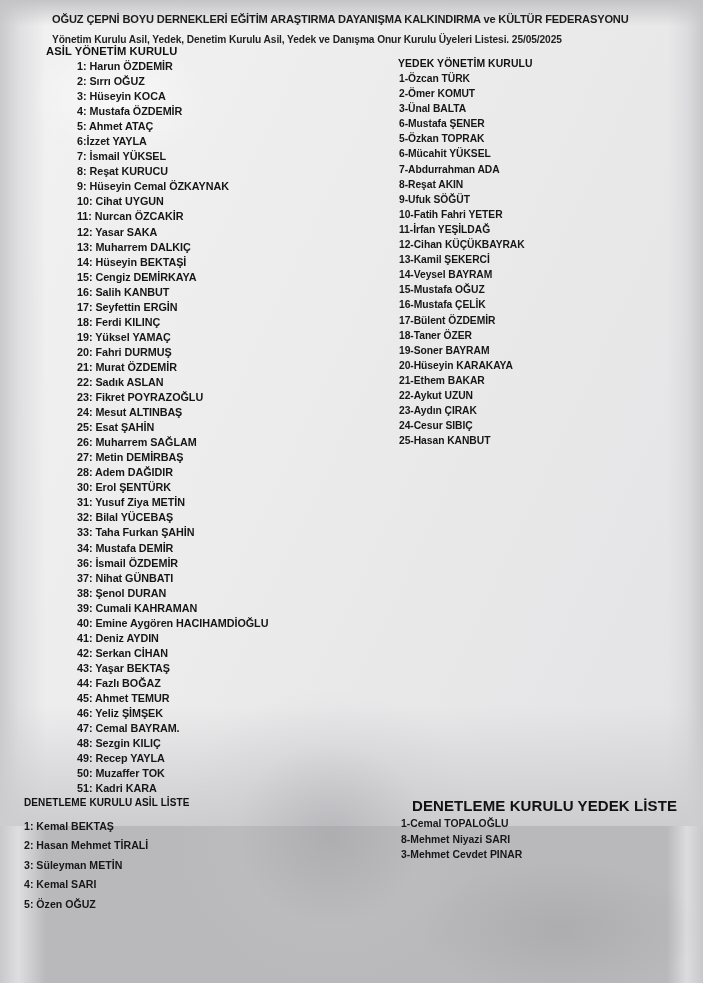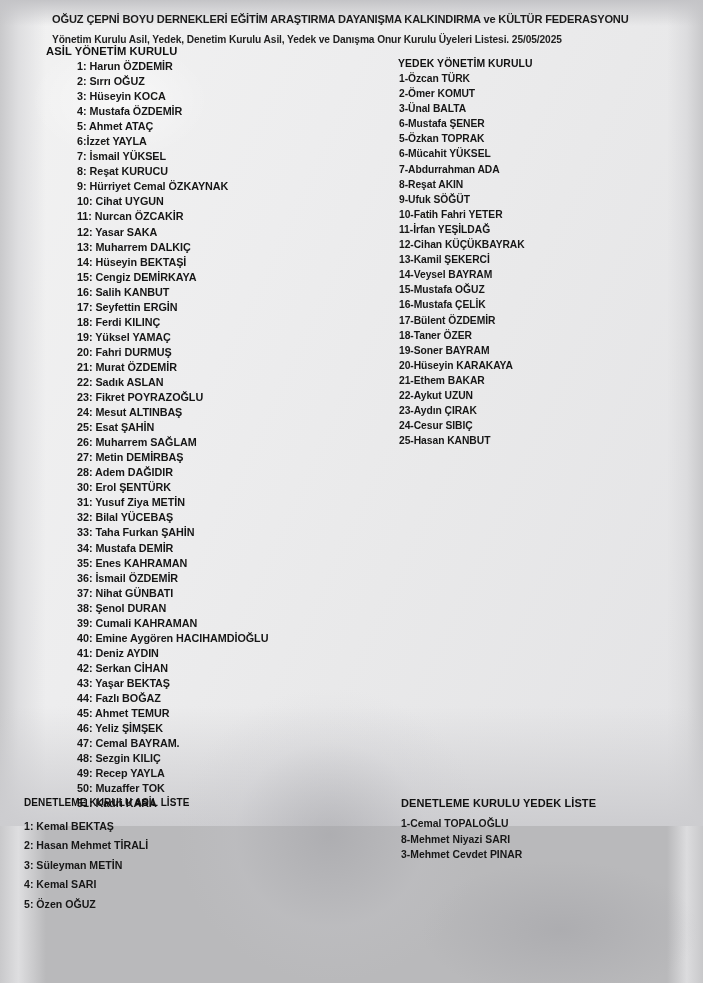--- a/index.html
+++ b/index.html
@@ -148,23 +148,23 @@
   .den-asil-list .item {
     font-size: 10.6px;
     font-weight: bold;
     color: #171717;
     line-height: 19.4px;
     white-space: nowrap;
   }
 
   .den-yedek-head {
     position: absolute;
-    left: 401px;
+    left: 412px;
     top: 797px;
-    font-size: 11px;
+    font-size: 15px;
   }
   .den-yedek-list {
     position: absolute;
     left: 401px;
     top: 816px;
     width: 290px;
   }
   .den-yedek-list .item {
     font-size: 10.4px;
     font-weight: bold;
@@ -197,21 +197,21 @@
 
     <div class="asil-list">
       <div class="item">1: Harun ÖZDEMİR</div>
       <div class="item">2: Sırrı OĞUZ</div>
       <div class="item">3: Hüseyin KOCA</div>
       <div class="item">4: Mustafa ÖZDEMİR</div>
       <div class="item">5: Ahmet ATAÇ</div>
       <div class="item">6:İzzet YAYLA</div>
       <div class="item">7: İsmail YÜKSEL</div>
       <div class="item">8: Reşat KURUCU</div>
-      <div class="item">9: Hürriyet Cemal ÖZKAYNAK</div>
+      <div class="item">9: Hüseyin Cemal ÖZKAYNAK</div>
       <div class="item">10: Cihat UYGUN</div>
       <div class="item">11: Nurcan ÖZCAKİR</div>
       <div class="item">12: Yasar SAKA</div>
       <div class="item">13: Muharrem DALKIÇ</div>
       <div class="item">14: Hüseyin BEKTAŞİ</div>
       <div class="item">15: Cengiz DEMİRKAYA</div>
       <div class="item">16: Salih KANBUT</div>
       <div class="item">17: Seyfettin ERGİN</div>
       <div class="item">18: Ferdi KILINÇ</div>
       <div class="item">19: Yüksel YAMAÇ</div>
@@ -222,21 +222,20 @@
       <div class="item">24: Mesut ALTINBAŞ</div>
       <div class="item">25: Esat ŞAHİN</div>
       <div class="item">26: Muharrem SAĞLAM</div>
       <div class="item">27: Metin DEMİRBAŞ</div>
       <div class="item">28: Adem DAĞIDIR</div>
       <div class="item">30: Erol ŞENTÜRK</div>
       <div class="item">31: Yusuf Ziya METİN</div>
       <div class="item">32: Bilal YÜCEBAŞ</div>
       <div class="item">33: Taha Furkan ŞAHİN</div>
       <div class="item">34: Mustafa DEMİR</div>
-      <div class="item">35: Enes KAHRAMAN</div>
       <div class="item">36: İsmail ÖZDEMİR</div>
       <div class="item">37: Nihat GÜNBATI</div>
       <div class="item">38: Şenol DURAN</div>
       <div class="item">39: Cumali KAHRAMAN</div>
       <div class="item">40: Emine Aygören HACIHAMDİOĞLU</div>
       <div class="item">41: Deniz AYDIN</div>
       <div class="item">42: Serkan CİHAN</div>
       <div class="item">43: Yaşar BEKTAŞ</div>
       <div class="item">44: Fazlı BOĞAZ</div>
       <div class="item">45: Ahmet TEMUR</div>

